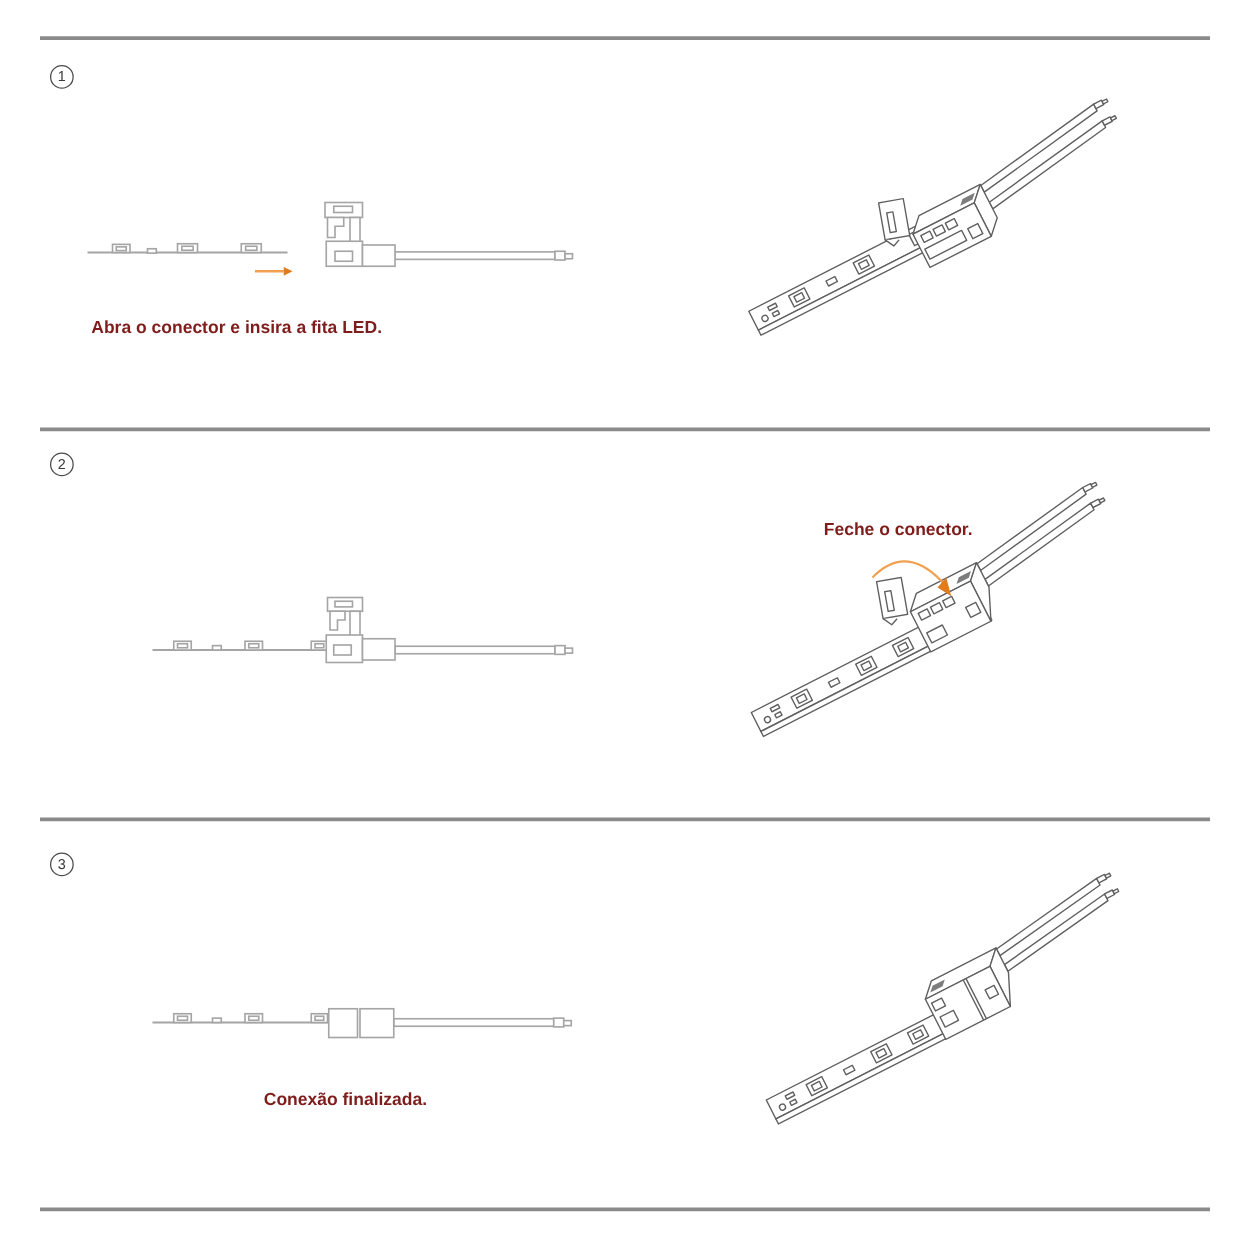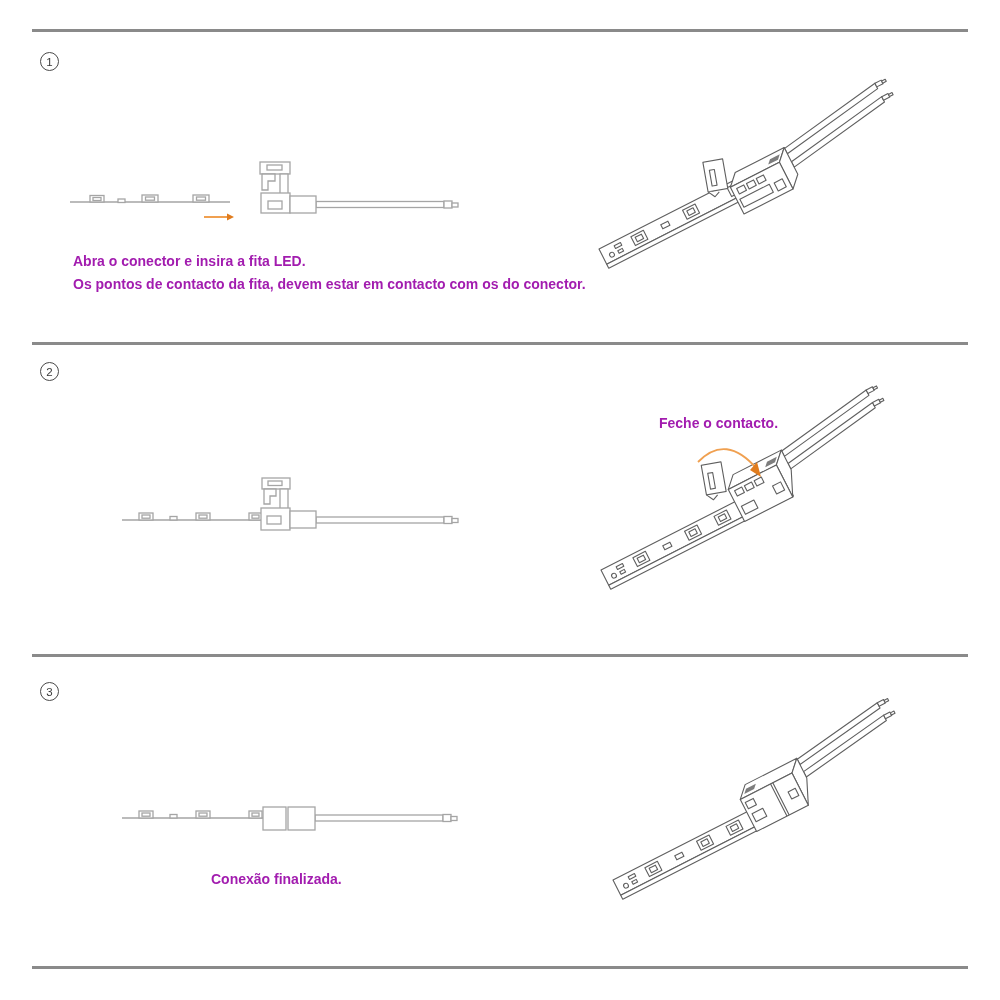--- a/index.html
+++ b/index.html
@@ -6,21 +6,21 @@
   body{
     width:1000px;height:1000px;position:relative;background:#ffffff;
     font-family:"Liberation Sans", sans-serif;overflow:hidden;
   }
   .divider{position:absolute;left:32px;width:936px;height:3px;background:#8a8a8a;}
   .marker{
     position:absolute;left:40px;width:17px;height:17px;border:1.5px solid #4a4a4a;
     border-radius:50%;display:flex;align-items:center;justify-content:center;
     font-size:11.5px;color:#3a3a3a;background:#fff;
   }
-  .cap{position:absolute;font-weight:700;font-size:14px;color:#a21caf;line-height:23px;white-space:nowrap;}
+  .cap{position:absolute;font-weight:700;font-size:14px;color:#7f1d1d;line-height:23px;white-space:nowrap;}
   svg.art{position:absolute;left:0;top:0;}
   .s{fill:#ffffff;stroke:#a5a5a5;stroke-width:1.3;}
   .sl{stroke:#a5a5a5;stroke-width:1.7;fill:none;}
   .p{fill:#ffffff;stroke:#5f5f5f;stroke-width:1.1;stroke-linejoin:round;}
   .pd{fill:#7d7d7d;stroke:none;}
   .oline{fill:none;stroke:#f0a050;stroke-width:2;}
   .ohead{fill:#e07c1e;stroke:none;}
 </style>
 </head>
 <body>
@@ -35,23 +35,22 @@
   </div>
 <div class="marker" style="top:362px">
     <span>2</span>
   </div>
 <div class="marker" style="top:682px">
     <span>3</span>
   </div>
 
 <div class="cap" style="left:73px;top:250px">
   <div>Abra o conector e insira a fita LED.</div>
-  <div>Os pontos de contacto da fita, devem estar em contacto com os do conector.</div>
 </div>
-<div class="cap" style="left:659px;top:412px">Feche o contacto.</div>
+<div class="cap" style="left:659px;top:412px">Feche o conector.</div>
 <div class="cap" style="left:211px;top:868px">Conexão finalizada.</div>
 
 <svg class="art" width="1000" height="1000" viewBox="0 0 1000 1000">
 
   <g>
     <path class="sl" d="M70,202 H230"></path>
     <g>
       <rect class="s" x="90" y="195.5" width="14" height="6.5"></rect>
         <rect class="s" x="93" y="197.5" width="8" height="3"></rect>
     </g>

